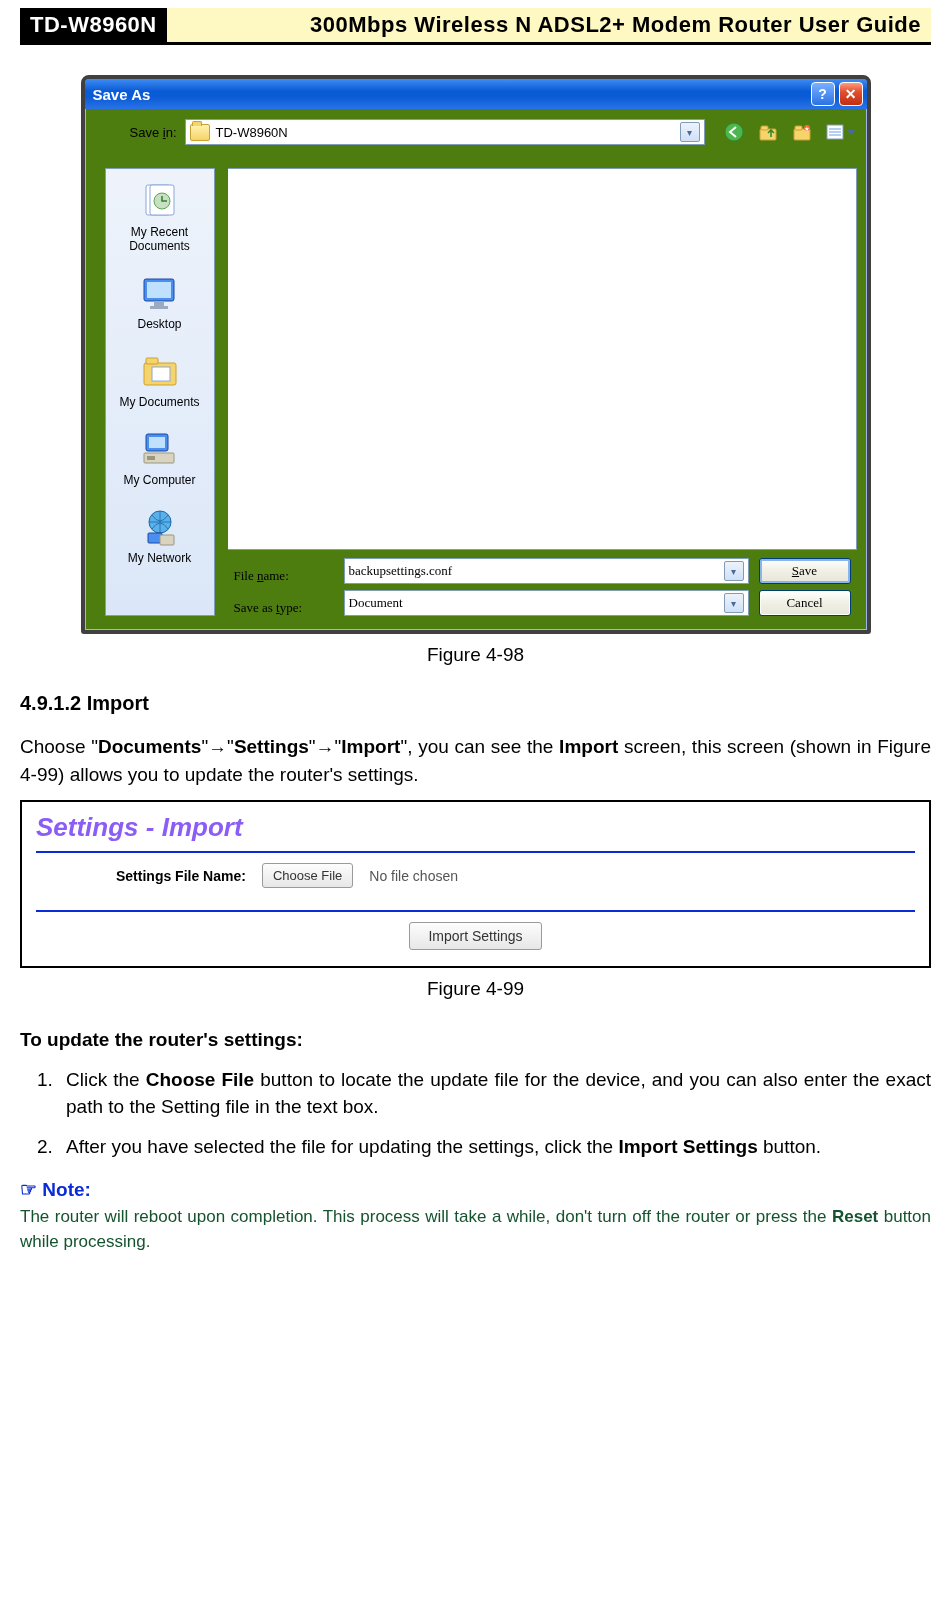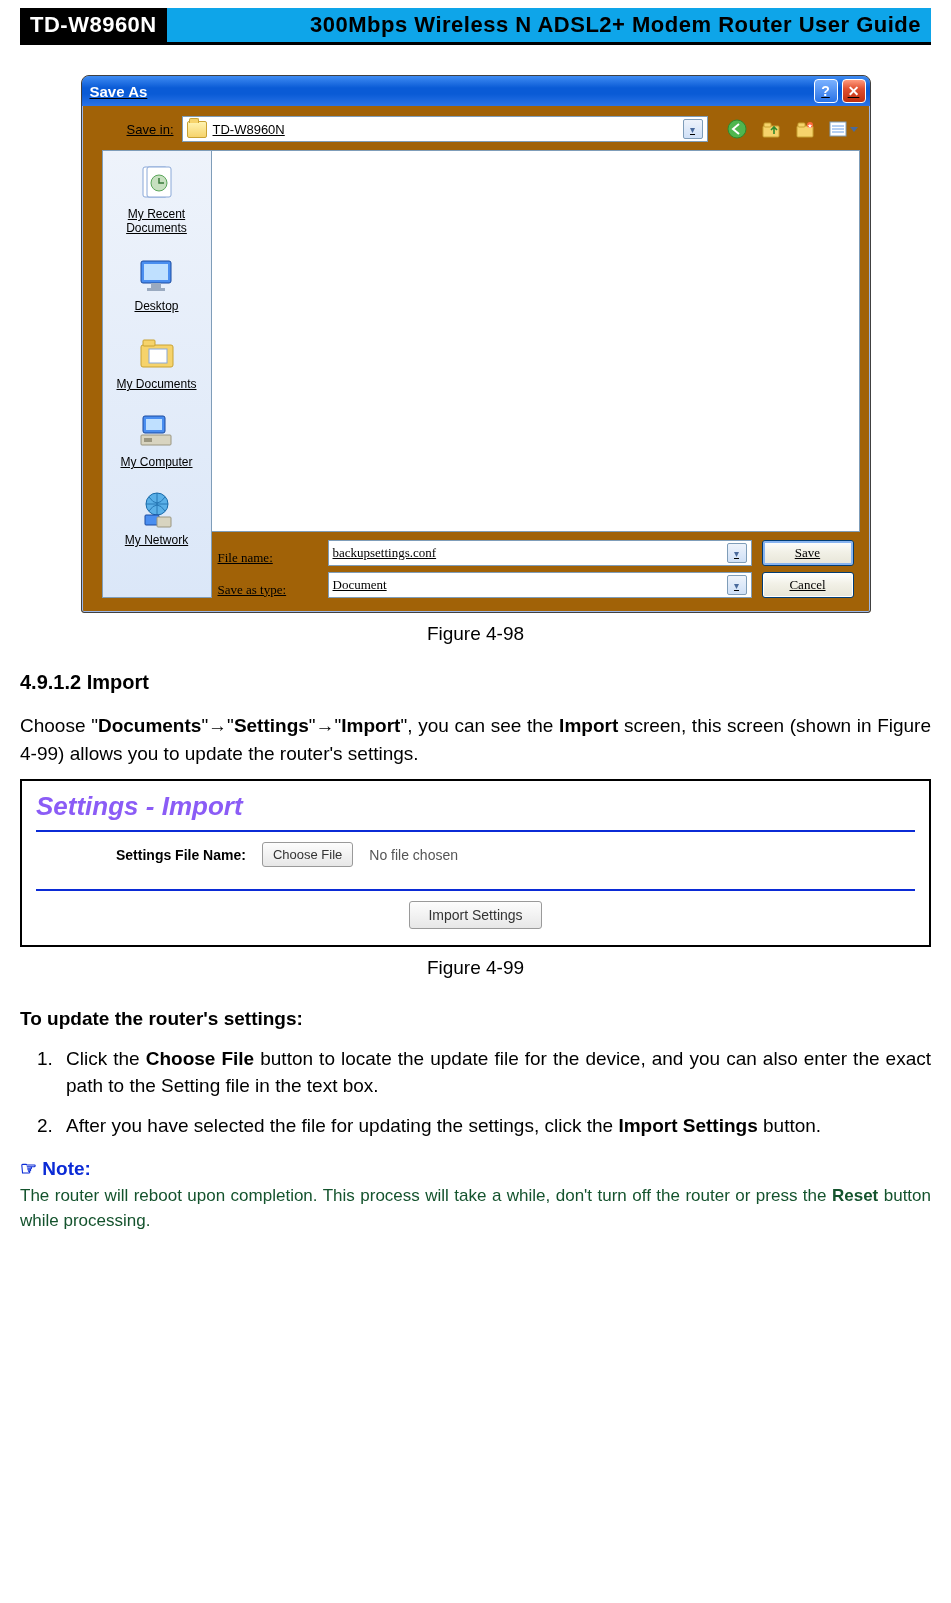--- a/index.html
+++ b/index.html
@@ -24,44 +24,44 @@
   .hdr{
     display:flex;align-items:stretch;
     border-bottom:3px solid #000;
     margin-bottom:30px;
   }
   .hdr-model{
     background:#000;color:#fff;font-weight:bold;
     padding:4px 10px;font-size:22px;letter-spacing:.5px;
   }
   .hdr-title{
-    background:#0ea5e9;color:#000;font-weight:bold;
+    background:#fef9c3;color:#000;font-weight:bold;
     padding:4px 10px 4px 14px;font-size:22px;flex:1;
     text-align:right;letter-spacing:.5px;
   }
   .center{text-align:center;}
   .figcap{font-size:19px;margin:10px 0 26px 0;}
   .body-text{font-size:19px;line-height:1.45;margin:12px 0;text-align:justify;}
   .bold{font-weight:bold;}
   .sect-h{font-weight:bold;font-size:20px;margin:14px 0 18px 0;}
   ol.steps{font-size:19px;line-height:1.45;padding-left:38px;margin:6px 0;}
   ol.steps li{margin:6px 0 12px 0;padding-left:8px;text-align:justify;}
   .note-head{color:#0b2bd6;font-weight:bold;font-size:19px;margin:18px 0 4px 0;}
   .note-head .hand{font-family:"Segoe UI Symbol",sans-serif;}
   .note-body{color:#14532d;font-size:17px;line-height:1.45;text-align:justify;margin:0 0 30px 0;}
   .pagenum{text-align:center;font-size:19px;margin-top:70px;}
 
   
   .dlg-wrap{display:flex;justify-content:center;}
   .dlg{
     width:790px;box-sizing:border-box;
-    border:1px solid #404040;border-radius:8px 8px 3px 3px;
-    background:#a16207;
+    border:4px solid #404040;border-radius:8px 8px 3px 3px;
+    background:#4d7c0f;
     box-shadow:0 0 0 1px #9db8e8 inset;
-    overflow:hidden;font-size:13px;text-decoration:underline;
+    overflow:hidden;font-size:13px;
   }
   .titlebar{
     height:30px;display:flex;align-items:center;
     background:linear-gradient(#3f8cf3,#0a5bd6 40%,#0a5bd6 60%,#2a73e6);
     color:#fff;font-weight:bold;padding:0 4px 0 8px;
     font-family:Tahoma,Arial,sans-serif;font-size:15px;
   }
   .titlebar .ttl{flex:1;}
   .tbtn{
     width:22px;height:22px;border:1px solid #fff;border-radius:4px;
@@ -84,21 +84,21 @@
     background:linear-gradient(#eef3fb,#cfe0f7);
     display:flex;align-items:center;justify-content:center;font-size:10px;color:#4a6a9c;
   }
   .folder-ico{
     width:18px;height:15px;border:1px solid #c9a233;background:linear-gradient(#fff3b0,#f6d36b);
     border-radius:2px;position:relative;
   }
   .folder-ico:before{content:"";position:absolute;top:-4px;left:1px;width:8px;height:4px;background:#f6d36b;border:1px solid #c9a233;border-bottom:none;border-radius:2px 2px 0 0;}
   .toolbar-icons{display:flex;gap:12px;align-items:center;margin-left:10px;}
   .ti{width:22px;height:22px;display:flex;align-items:center;justify-content:center;}
-  .dlg-main{display:flex;margin-top:8px;gap:0;}
+  .dlg-main{display:flex;margin-top:23px;gap:13px;}
   .places{
     width:110px;background:linear-gradient(#eef3fb,#dbe7f8);
     border:1px solid #7f9db9;padding:12px 4px;box-sizing:border-box;
     display:flex;flex-direction:column;align-items:center;gap:20px;
     font-family:Tahoma,Arial;font-size:12px;text-align:center;
   }
   .place{display:flex;flex-direction:column;align-items:center;gap:4px;}
   .place .pic{width:40px;height:40px;display:flex;align-items:center;justify-content:center;}
   .file-area{
     flex:1;display:flex;flex-direction:column;

